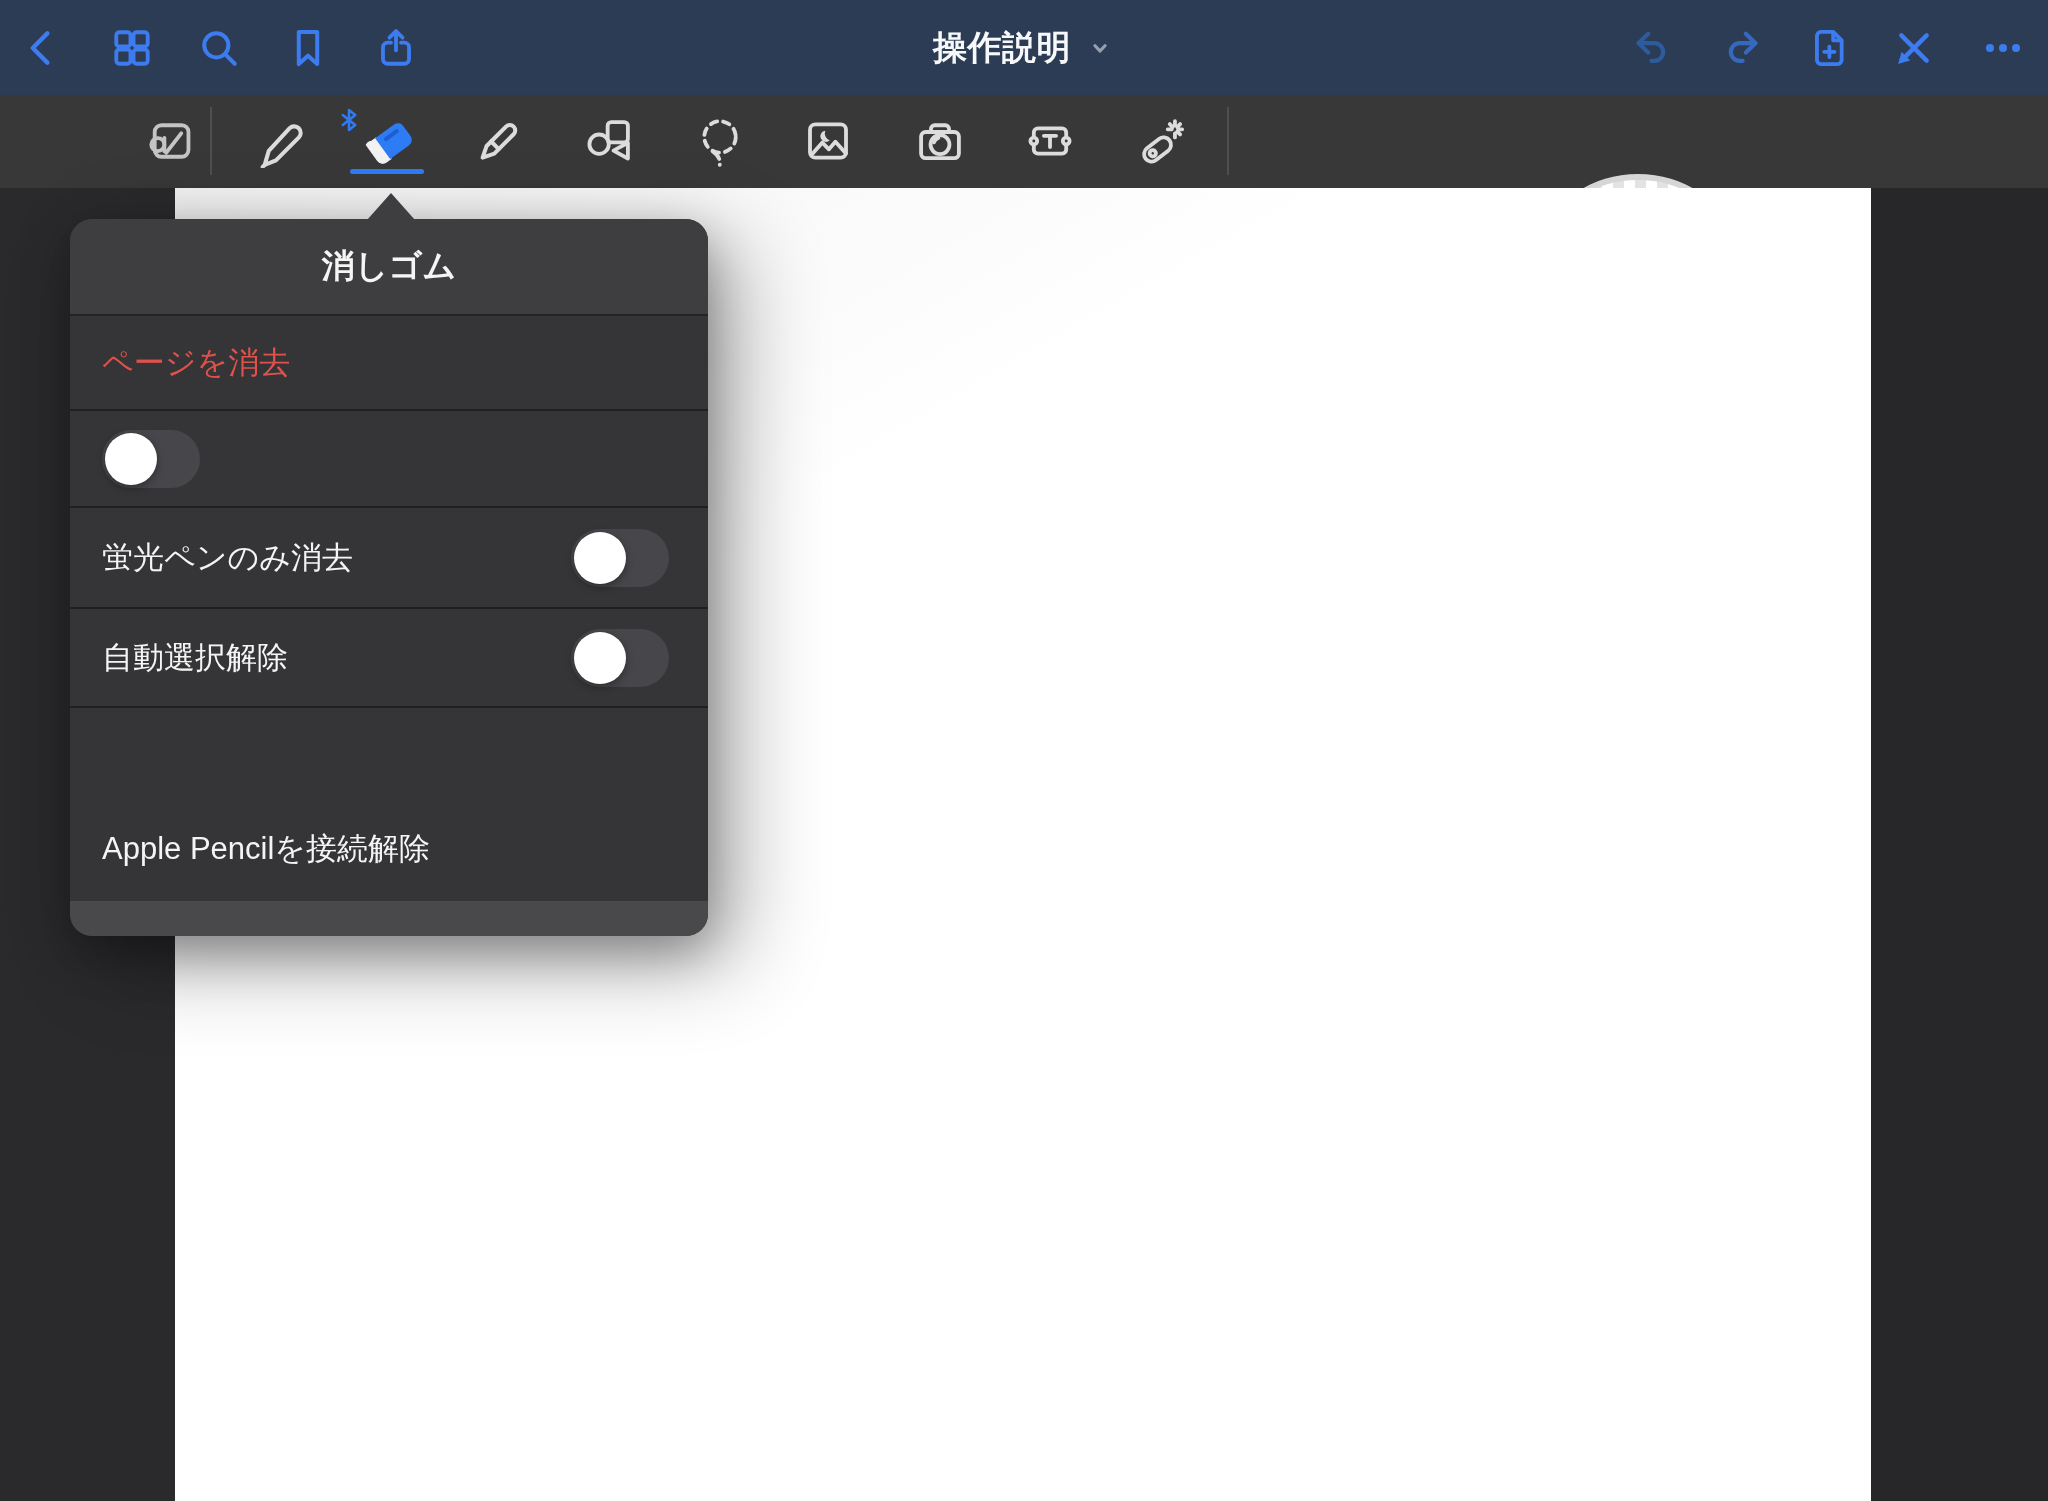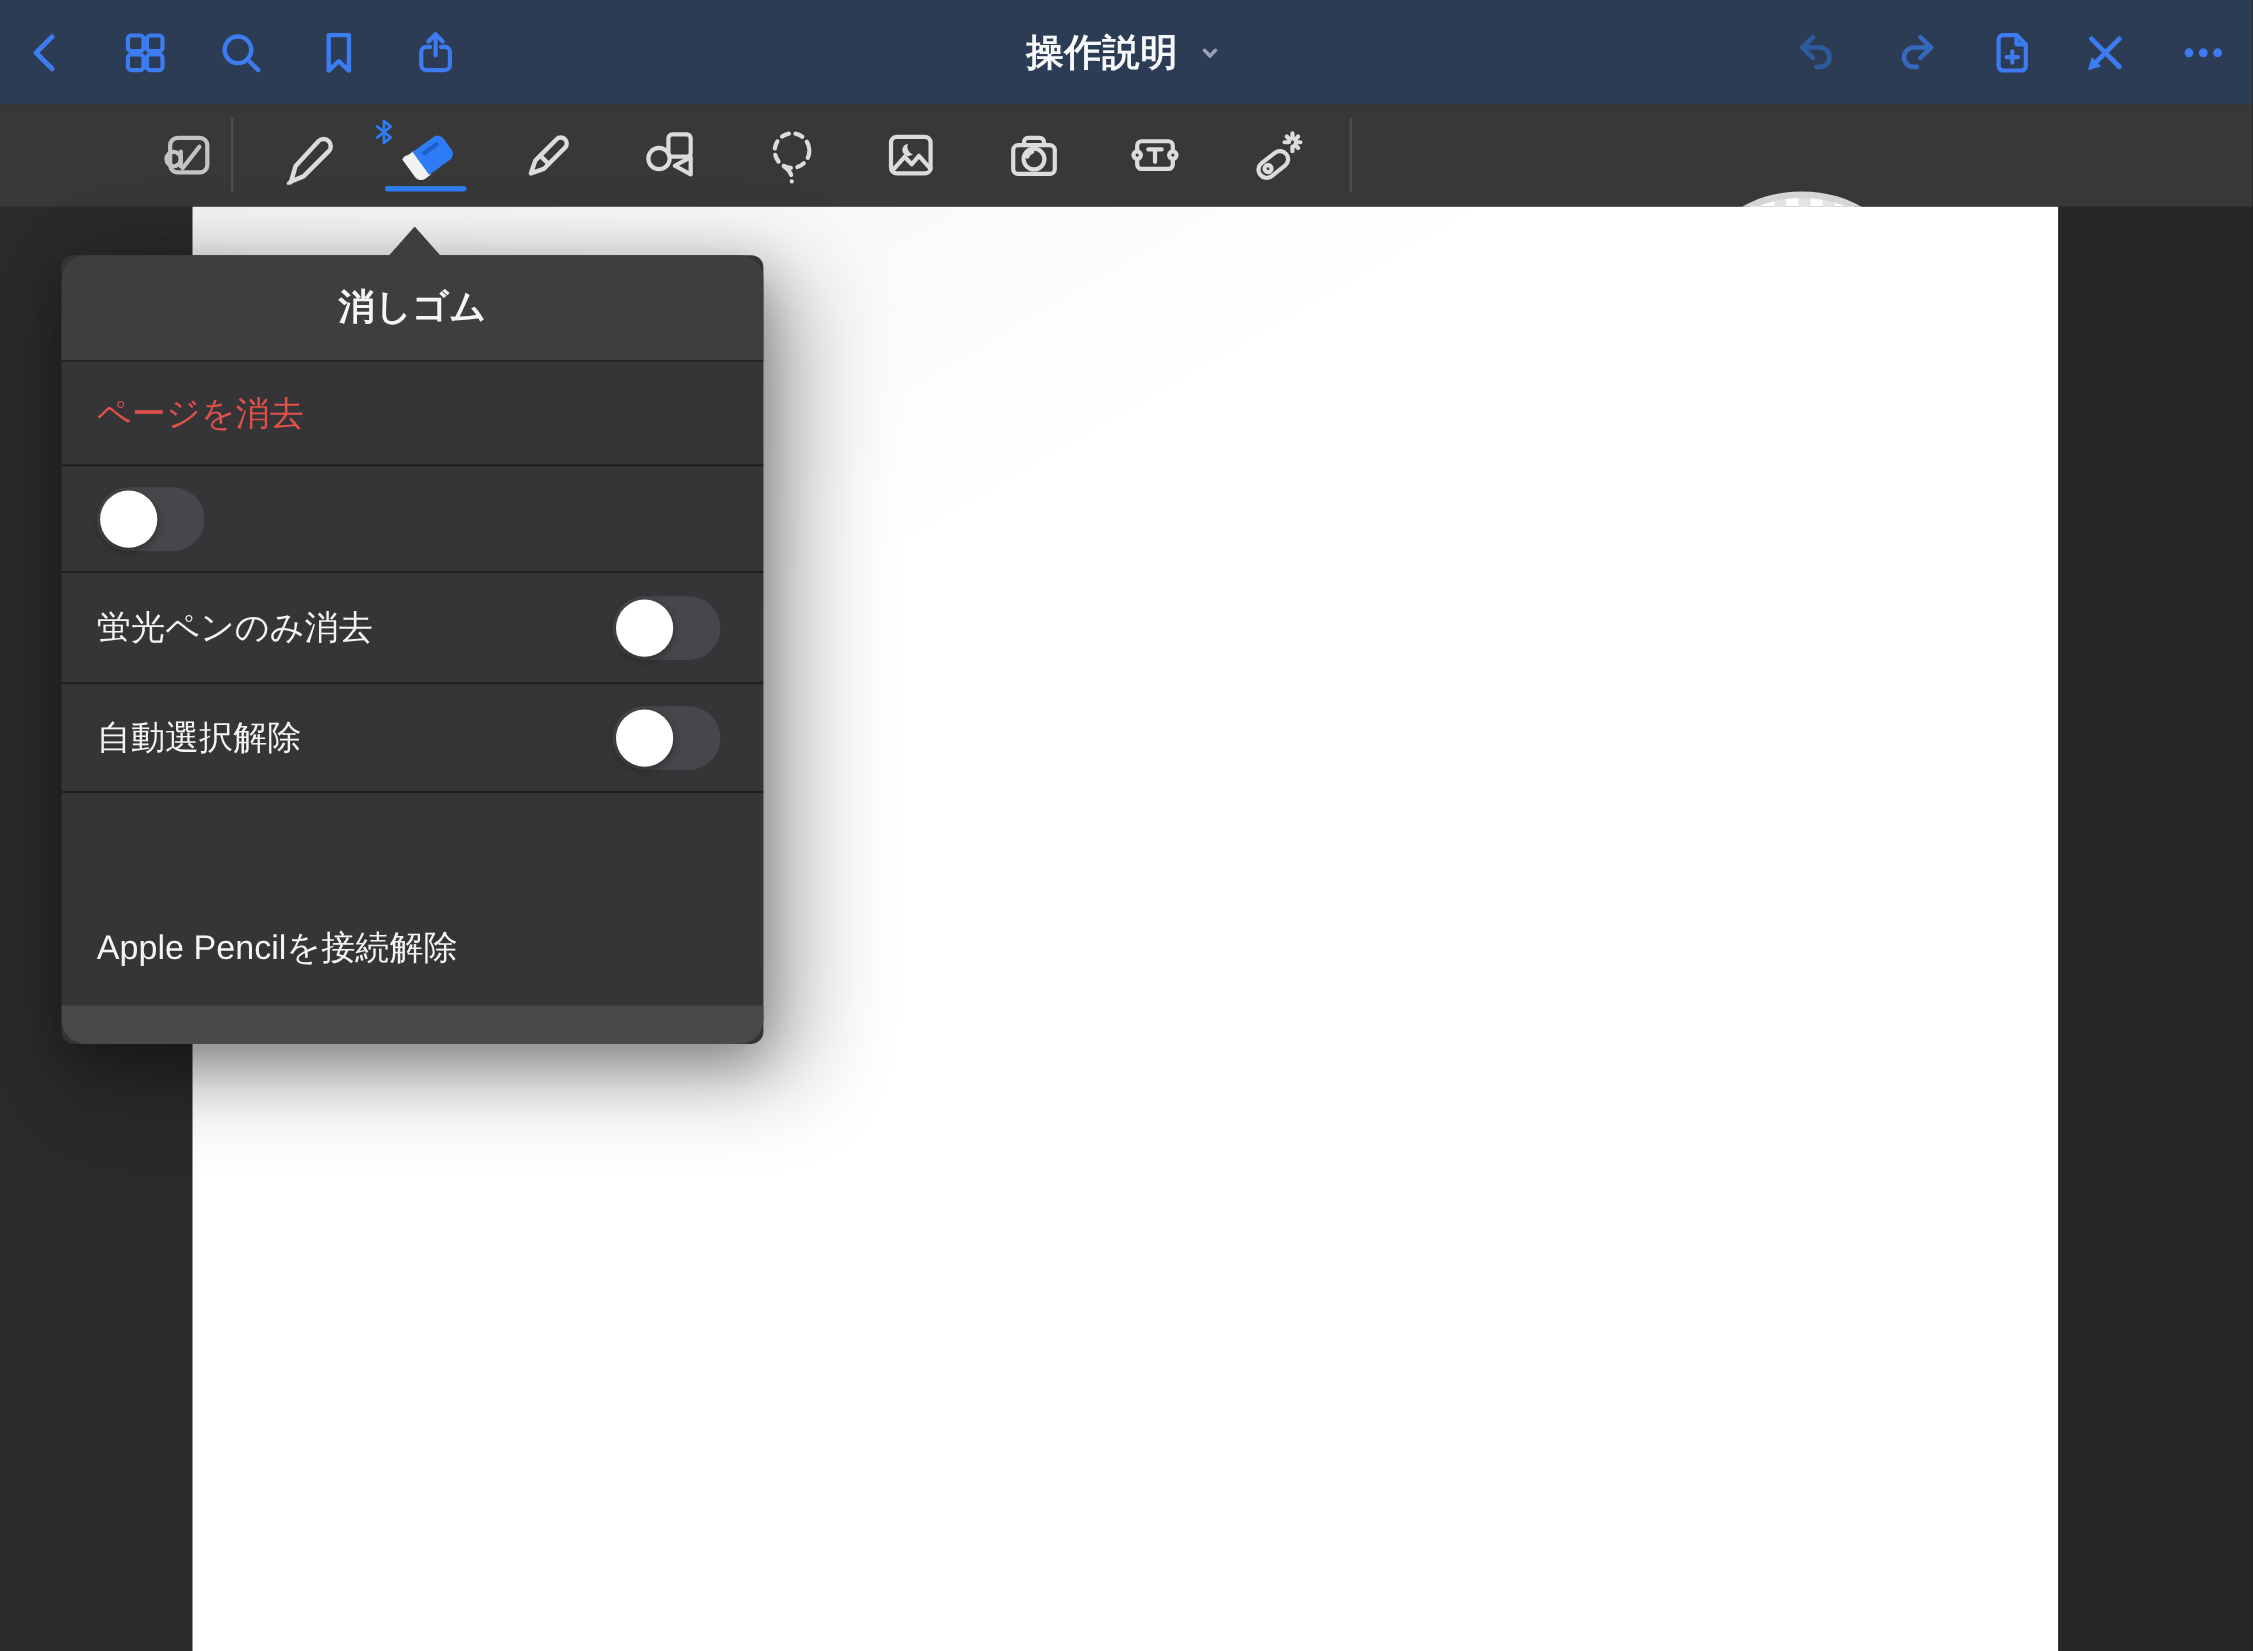--- a/index.html
+++ b/index.html
@@ -31,23 +31,23 @@
   .size-dot { position:absolute; border-radius:50%; }
   .size-3 { left:1552px; top:79px;  width:172px; height:124px; border:6px solid #d6d6d6; }
 
   
   .canvas-left  { position:absolute; left:0; top:188px; width:175px; height:1313px; background:#2a2a2d; }
   .canvas-right { position:absolute; left:1871px; top:188px; width:177px; height:1313px; background:#27272a; }
   .page { position:absolute; left:175px; top:188px; width:1696px; height:1313px;
           background:linear-gradient(150deg,#f3f3f4 0%,#ffffff 30%); }
 
   
-  .popover { position:absolute; left:56px; top:219px; width:638px; height:717px;
-             border-radius:11px; background:#353537;
-             box-shadow:30px 26px 90px rgba(0,0,0,.33), 0 16px 48px rgba(0,0,0,.30);margin-top:13px; }
+  .popover { position:absolute; left:70px; top:219px; width:638px; height:717px;
+             border-radius:22px; background:#353537;
+             box-shadow:30px 26px 90px rgba(0,0,0,.33), 0 16px 48px rgba(0,0,0,.30); }
   .pop-arrow { position:absolute; left:297px; top:-26px; width:48px; height:27px;
                background:#3e3e40; clip-path:polygon(50% 0,100% 100%,0 100%); }
   .pop-title { position:absolute; left:0; top:0; width:100%; height:97px; background:#3e3e40;
                border-radius:22px 22px 0 0; display:flex; align-items:center; justify-content:center;
                color:#f5f5f6; font-size:33px; font-weight:700; border-bottom:2px solid #242425; }
   .pop-row { position:absolute; left:0; width:100%; display:flex; align-items:center;
              padding:0 39px 0 32px; color:#f4f4f5; font-size:31px; }
   .pop-row + .pop-row, .pop-row { border-bottom:2px solid rgba(0,0,0,.38); }
   .pop-row.last { border-bottom:none; }
   .pop-row .lbl { flex:1 1 auto; }

